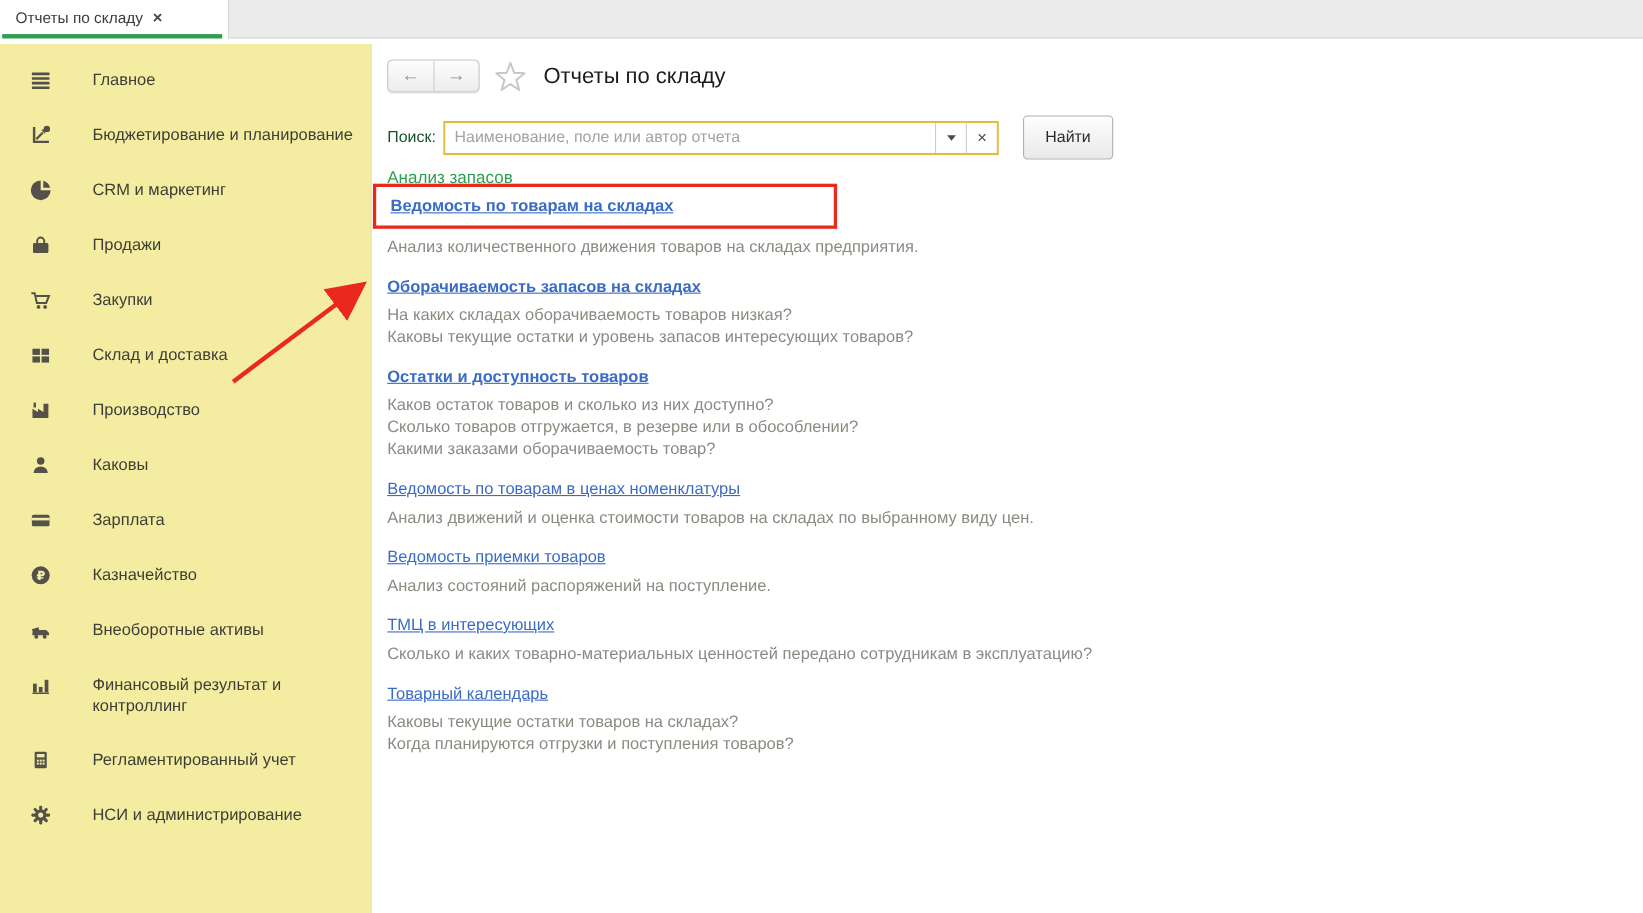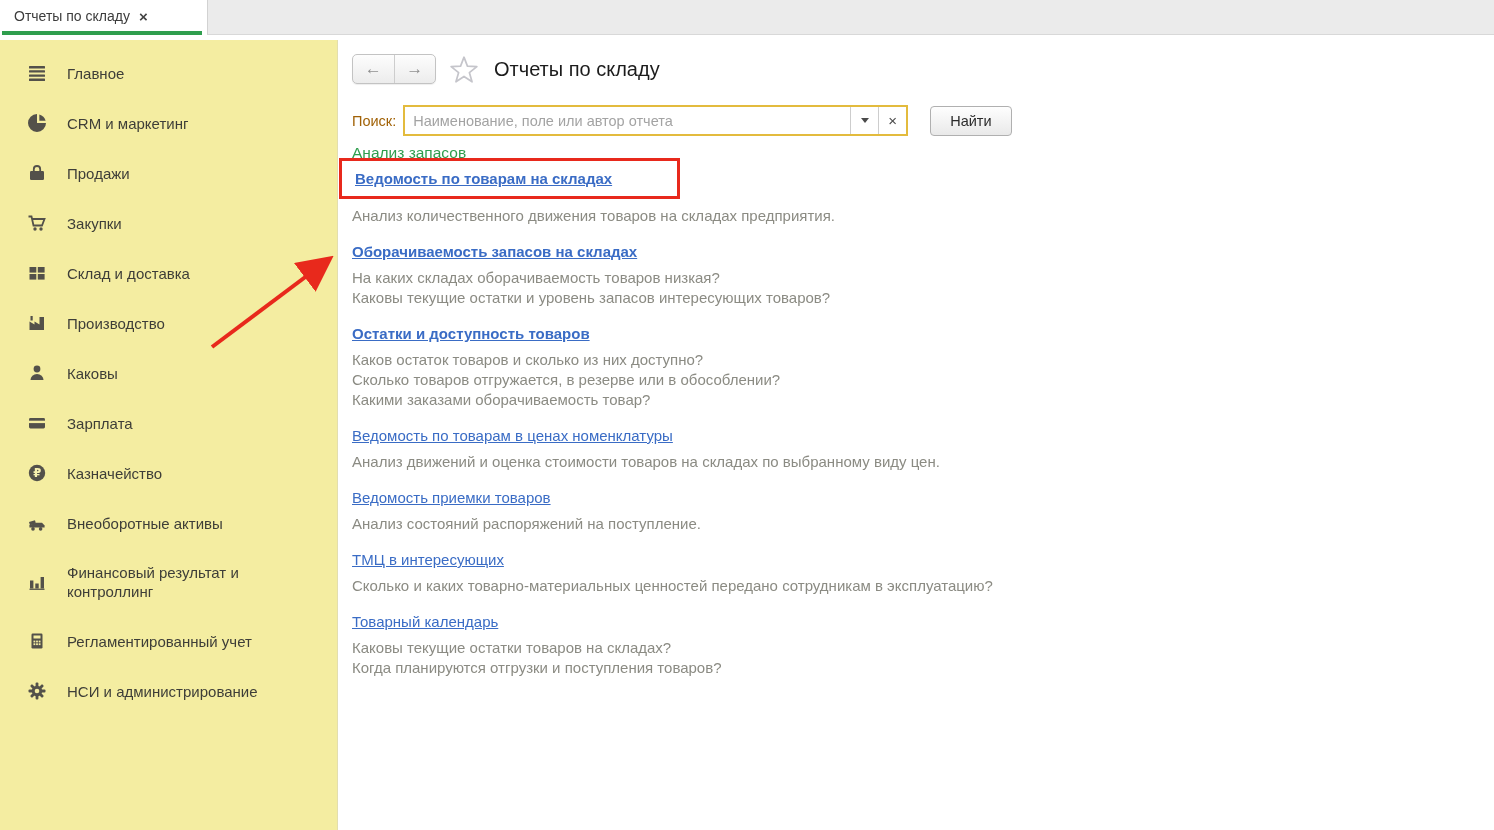--- a/index.html
+++ b/index.html
@@ -11,59 +11,59 @@
   .tab { width:207px; background:#fff; position:relative; display:flex;
     align-items:center; gap:9px; padding:0 12px 8px 14px; font-size:14px; color:#3c3c3c; cursor:pointer; }
   .tab::after { content:''; position:absolute; left:2px; right:5px; bottom:5px; height:4px; background:#2f9e4e; }
   .tab-close { color:#444; font-size:15px; font-weight:bold; cursor:pointer; }
   .tabbar-rest { flex:1; height:35px; background:#ebebeb; border-left:1px solid #d2d2d2; border-bottom:1px solid #d8d8d8; }
 
   
   .app { display:flex; height:790px; position:relative; }
 
   .sidebar { width:338px; background:#f4eda1; border-right:1px solid #e3deae; padding-top:8px; flex:none; }
-  .nav-item { display:flex; align-items:center; gap:20px; padding:15px 8px 15px 27px;
+  .nav-item { display:flex; gap:37px; padding:15px 8px 15px 27px;
     font-size:15px; line-height:19px; color:#3e3e38; cursor:pointer; }
   .nav-ic { width:20px; height:20px; flex:none; display:block; }
 
   .main { flex:1; background:#fff; padding:14px 24px 0 14px; position:relative; }
 
   
   .page-header { display:flex; align-items:center; gap:13px; }
   .nav-btns { display:flex; width:84px; height:30px; border:1px solid #c3c3c3; border-radius:5px;
     overflow:hidden; background:linear-gradient(#fdfdfd,#ececec); box-shadow:0 1px 1px rgba(0,0,0,.07); }
   .nav-btn { flex:1; display:flex; align-items:center; justify-content:center;
     color:#8f8f8f; font-size:17px; font-weight:bold; cursor:pointer; }
   .nav-btn.back { border-right:1px solid #cdcdcd; }
   .star { width:30px; height:29px; cursor:pointer; }
   .page-title { font-size:20px; color:#1c1c1c; margin-left:2px; }
 
   
   .search-row { display:flex; align-items:center; margin-top:21px; }
-  .search-label { font-size:14.5px; color:#a16207; margin-right:7px; }
+  .search-label { font-size:14.5px; color:#14532d; margin-right:7px; }
   .search-field { display:flex; align-items:stretch; width:505px; height:31px;
     border:2px solid #e3bb3d; background:#fff; }
   .search-input { flex:1; border:none; outline:none; padding:0 8px; font-size:14.5px; color:#333;
     font-family:"Liberation Sans","DejaVu Sans",sans-serif; }
   .search-input::placeholder { color:#a3a3a3; opacity:1; }
   .seg { width:28px; border-left:1px solid #cdcdcd; display:flex; align-items:center;
     justify-content:center; cursor:pointer; background:#fff; }
   .dd-caret { width:0; height:0; border-left:4px solid transparent; border-right:4px solid transparent;
     border-top:5px solid #4a4a4a; }
   .seg-clear { color:#4a4a4a; font-size:15px; }
-  .find-btn { margin-left:22px; height:30px; padding:0 19px; border:1px solid #b0b0b0; border-radius:4px;
+  .find-btn { margin-left:22px; height:40px; padding:0 19px; border:1px solid #b0b0b0; border-radius:4px;
     background:linear-gradient(#fefefe,#e9e9e9); font-size:14.5px; color:#2b2b2b; cursor:pointer;
     font-family:"Liberation Sans","DejaVu Sans",sans-serif; }
 
   
   .section-title { margin-top:8px; font-size:15.5px; color:#2f9e4e; }
   .report-link { font-size:15px; color:#3a6cc5; text-decoration:underline; cursor:pointer; }
   .report-link.bold { font-weight:bold; }
   .highlight-box { display:inline-block; margin:-4px 0 0 -13px; border:3px solid #e8291c;
-    padding:9px 12px 8px 13px; width:341px; position:relative; z-index:3; background:transparent; }
+    padding:9px 12px 8px 13px; width:422px; position:relative; z-index:3; background:transparent; }
   .report { margin-top:17px; }
   .report-desc { margin-top:7px; font-size:15px; line-height:20px; color:#8b8b83; }
   .report-desc div { white-space:nowrap; }
 
   
   .annot-arrow { position:absolute; left:197px; top:206px; width:152px; height:114px; z-index:6; pointer-events:none; }
 </style>
 </head>
 <body>
 
@@ -84,20 +84,29 @@
           <g fill="#53514a">
             <rect x="2" y="3" width="16" height="2.4" rx="0.5"></rect>
             <rect x="2" y="7.2" width="16" height="2.4" rx="0.5"></rect>
             <rect x="2" y="11.4" width="16" height="2.4" rx="0.5"></rect>
             <rect x="2" y="15.6" width="16" height="2.4" rx="0.5"></rect>
           </g>
         </svg>
       <span>Главное</span>
     </div>
 
+    <div class="nav-item">
+      <svg class="nav-ic" viewBox="0 0 20 20">
+          <path d="M4 2.5 V16 H17.5" stroke="#53514a" stroke-width="2.2" fill="none"></path>
+          <path d="M6 13.5 L12 7.5" stroke="#53514a" stroke-width="2" fill="none"></path>
+          <path d="M10.6 5.2 L15.4 3.6 L13.9 8.5 Z" fill="#53514a"></path>
+          <circle cx="15.6" cy="4.2" r="2.9" fill="#53514a"></circle>
+        </svg>
+      <span>Бюджетирование и планирование</span>
+    </div>
 
     <div class="nav-item">
       <svg class="nav-ic" viewBox="0 0 20 20">
           <path fill="#53514a" d="M10 10 L10 1 A9 9 0 1 0 19 10 Z"></path>
           <path fill="#53514a" d="M12.3 7.7 L12.3 1.4 A9 9 0 0 1 18.6 7.7 Z"></path>
         </svg>
       <span>CRM и маркетинг</span>
     </div>
 
     <div class="nav-item">

